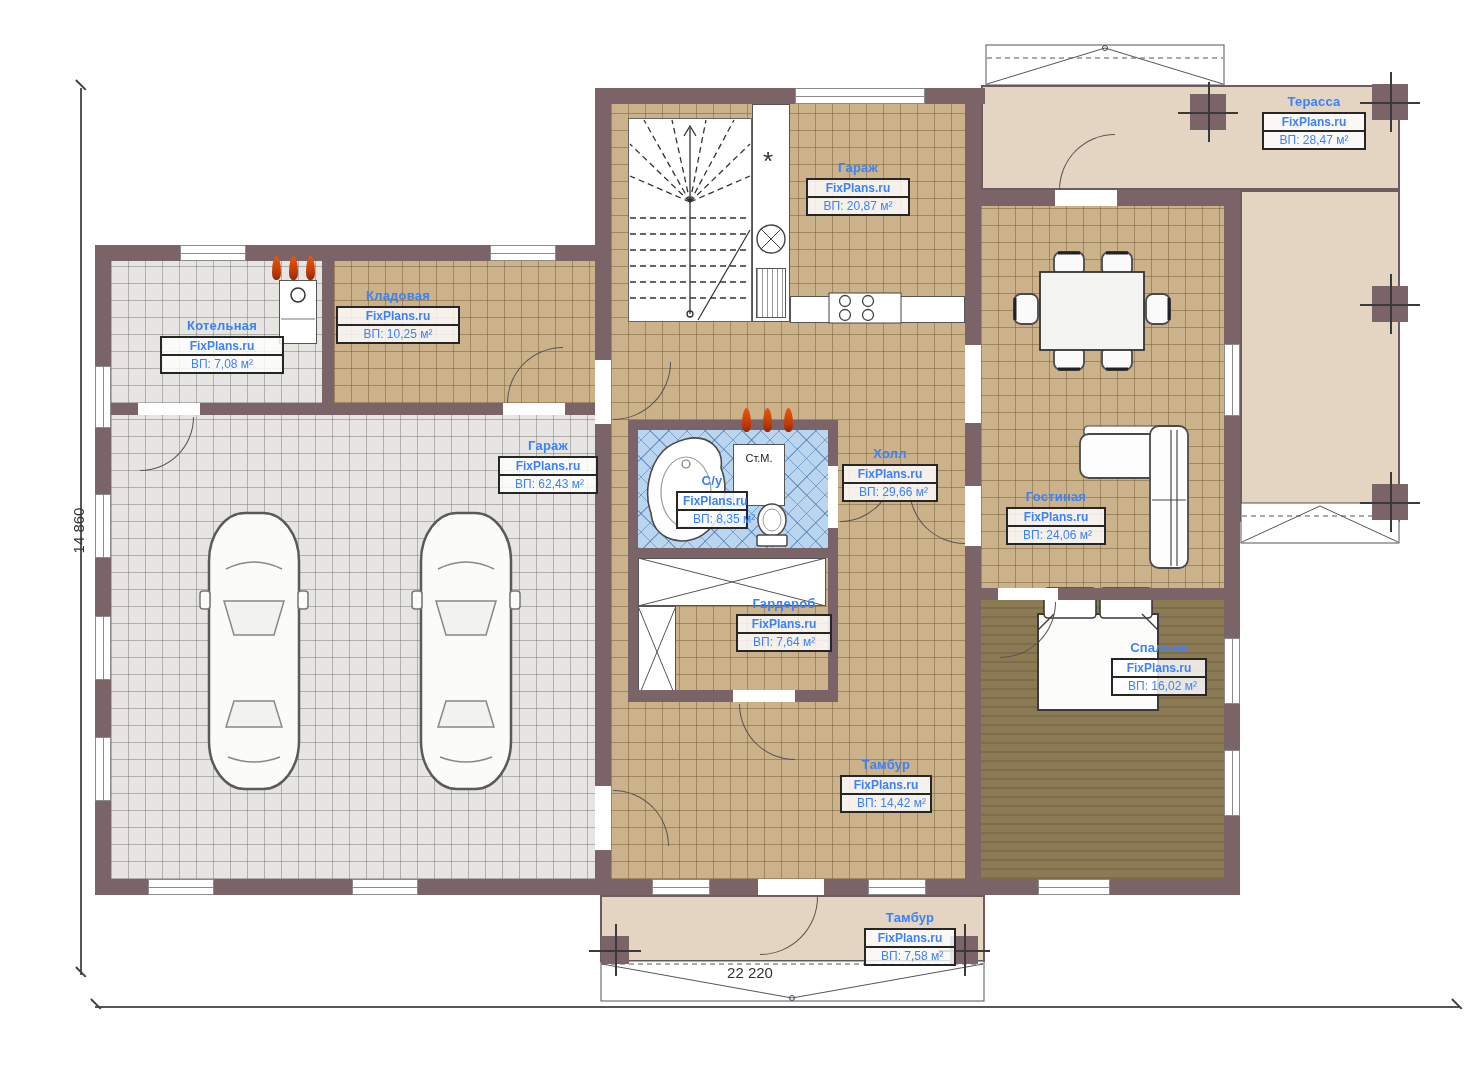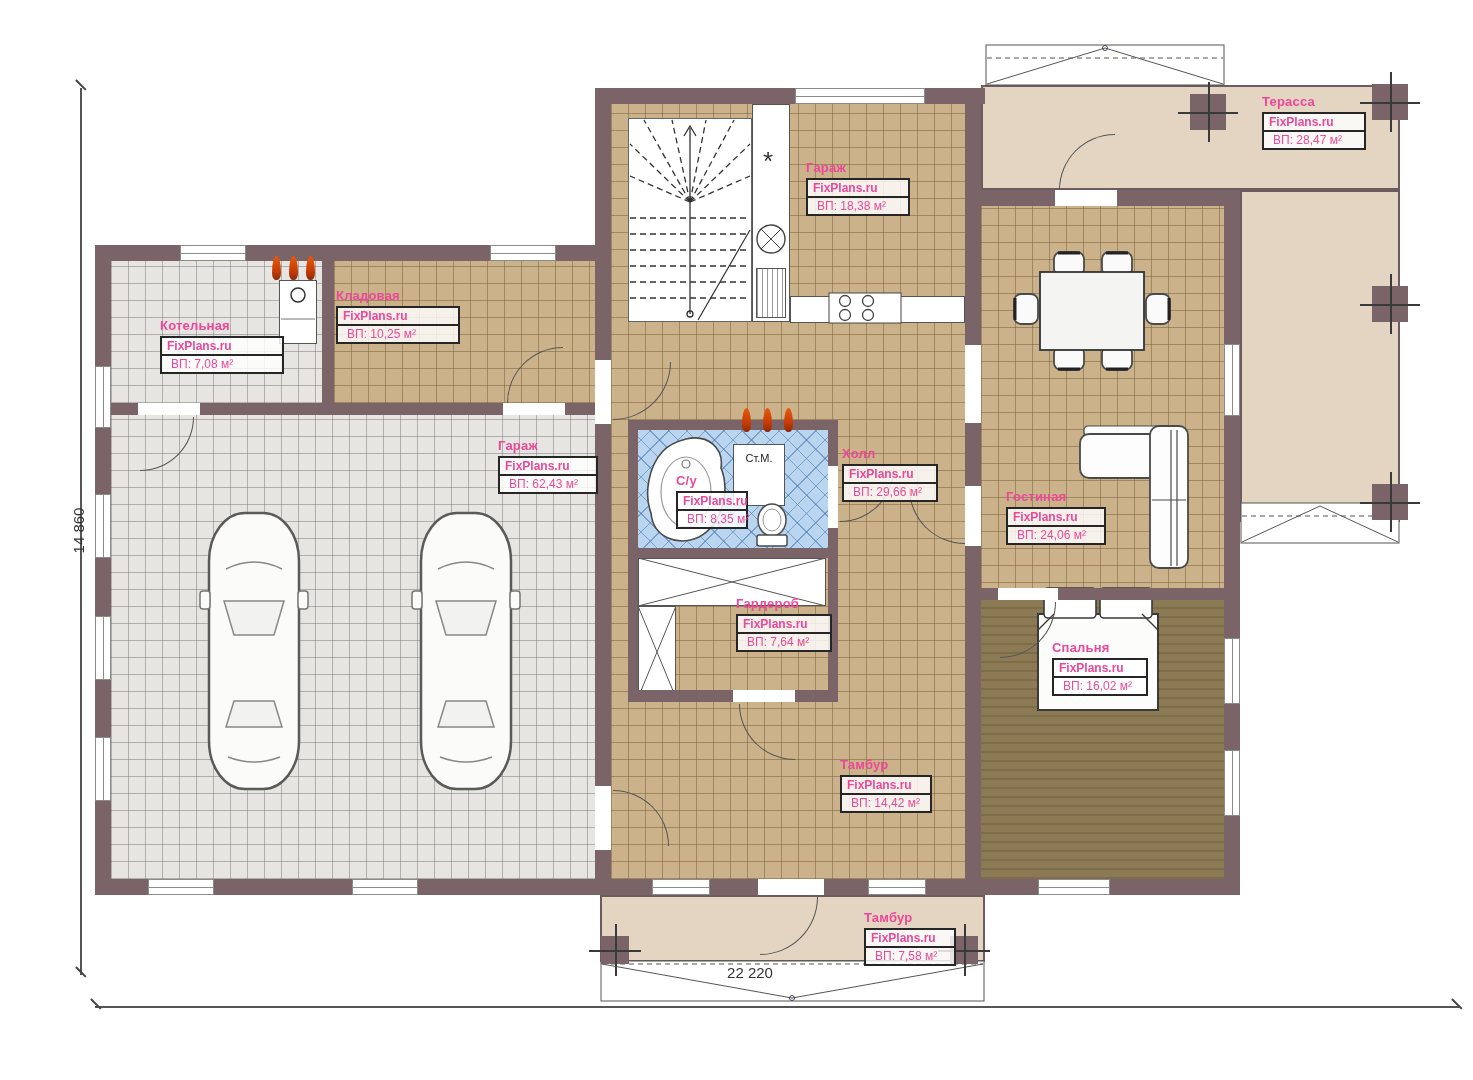--- a/index.html
+++ b/index.html
@@ -29,25 +29,25 @@
   .arc{position:absolute;z-index:2;box-sizing:border-box;border:0 solid #555;}
   .arc-a{border-right-width:1.6px;border-bottom-width:1.6px;border-bottom-right-radius:100%;}
   .arc-b{border-left-width:1.6px;border-bottom-width:1.6px;border-bottom-left-radius:100%;}
   .arc-c{border-left-width:1.6px;border-top-width:1.6px;border-top-left-radius:100%;}
   .arc-d{border-right-width:1.6px;border-top-width:1.6px;border-top-right-radius:100%;}
   
   .col{position:absolute;background:var(--wall,#7a6467);z-index:2;}
   .col::before{content:'';position:absolute;left:-12px;right:-12px;top:50%;height:1.5px;background:#3a3a3a;}
   .col::after{content:'';position:absolute;top:-12px;bottom:-12px;left:50%;width:1.5px;background:#3a3a3a;}
   
-  .room-label{position:absolute;z-index:6;text-align:left;color:#ec4899;}
+  .room-label{position:absolute;z-index:6;text-align:center;color:#3b82f6;}
   .room-name{font-size:13px;font-weight:bold;margin-bottom:3px;letter-spacing:.2px;}
   .room-box{border:2px solid #262626;background:var(--label-bg,rgba(255,255,255,.82));}
   .room-brand{font-size:12px;padding:1px 5px;border-bottom:2px solid #262626;white-space:nowrap;font-weight:bold;}
-  .room-area{font-size:12px;padding:1px 9px;white-space:nowrap;}
+  .room-area{font-size:12px;padding:1px 15px;white-space:nowrap;}
   
   .dim-line{position:absolute;background:#555;z-index:2;}
   .tick{position:absolute;width:14px;height:1.5px;background:#444;transform:rotate(45deg);z-index:2;}
   .dim-text{position:absolute;font-size:15px;color:#333;z-index:2;text-align:center;}
   
   .furn{position:absolute;z-index:2;}
   .white-box{position:absolute;background:#fff;border:1px solid #555;box-sizing:border-box;z-index:2;}
   .flame{position:absolute;width:9px;height:24px;z-index:4;
     background:linear-gradient(180deg,var(--flame,#e8590c),#c33a06 65%,#8d2a05);
     border-radius:50% 50% 42% 42% / 68% 68% 30% 30%;}
@@ -325,21 +325,21 @@
     <div class="room-name">Гараж</div>
     <div class="room-box">
         <div class="room-brand">FixPlans.ru</div>
     <div class="room-area">ВП: 62,43 м²</div>
       </div>
   </div>
   <div class="room-label" style="left:806px;top:160px;width:104px;">
     <div class="room-name">Гараж</div>
     <div class="room-box">
         <div class="room-brand">FixPlans.ru</div>
-    <div class="room-area">ВП: 18,38 м²</div>
+    <div class="room-area">ВП: 20,87 м²</div>
       </div>
   </div>
   <div class="room-label" style="left:1262px;top:94px;width:104px;">
     <div class="room-name">Терасса</div>
     <div class="room-box">
         <div class="room-brand">FixPlans.ru</div>
     <div class="room-area">ВП: 28,47 м²</div>
       </div>
   </div>
   <div class="room-label" style="left:676px;top:473px;width:72px;">
@@ -363,21 +363,21 @@
     <div class="room-area">ВП: 24,06 м²</div>
       </div>
   </div>
   <div class="room-label" style="left:736px;top:596px;width:96px;">
     <div class="room-name">Гардероб</div>
     <div class="room-box">
         <div class="room-brand">FixPlans.ru</div>
     <div class="room-area">ВП: 7,64 м²</div>
       </div>
   </div>
-  <div class="room-label" style="left:1052px;top:640px;width:96px;">
+  <div class="room-label" style="left:1111px;top:640px;width:96px;">
     <div class="room-name">Спальня</div>
     <div class="room-box">
         <div class="room-brand">FixPlans.ru</div>
     <div class="room-area">ВП: 16,02 м²</div>
       </div>
   </div>
   <div class="room-label" style="left:840px;top:757px;width:92px;">
     <div class="room-name">Тамбур</div>
     <div class="room-box">
         <div class="room-brand">FixPlans.ru</div>

